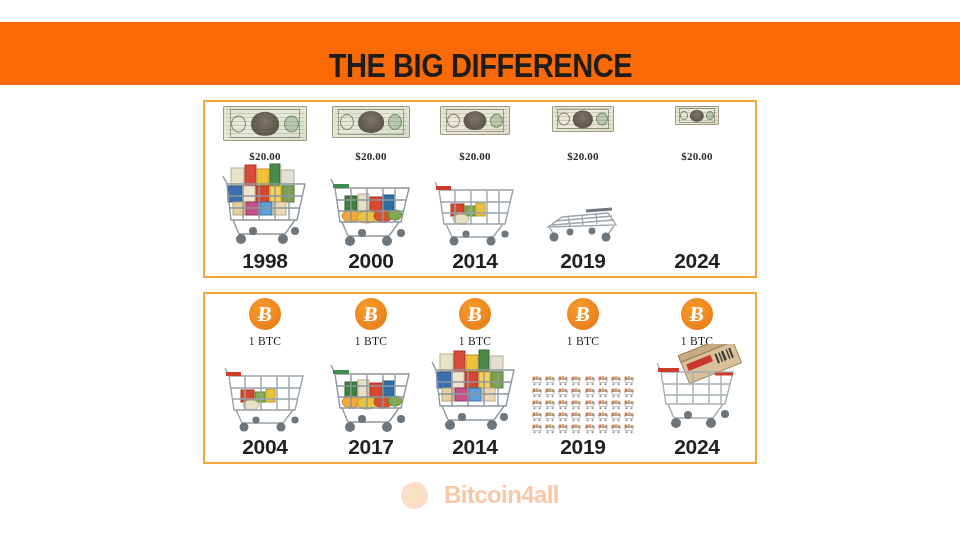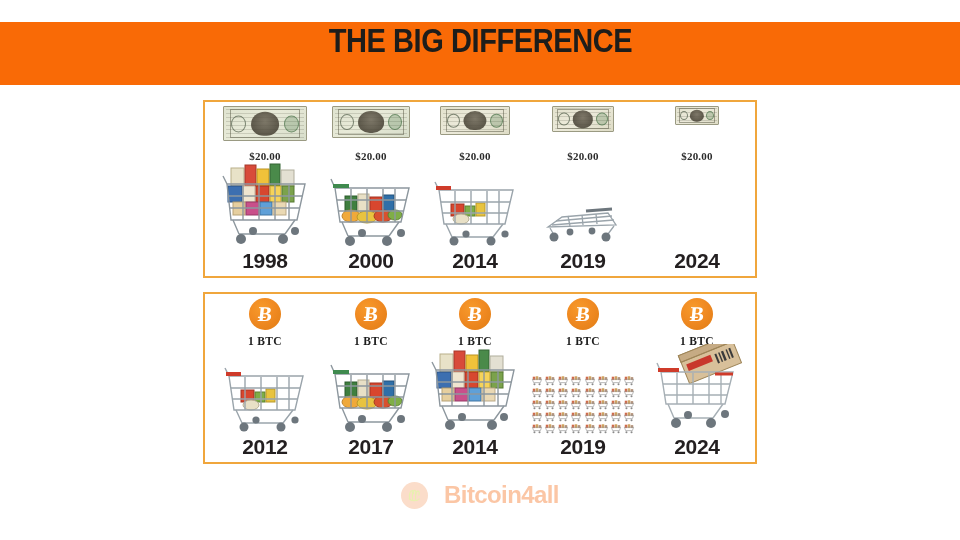--- a/index.html
+++ b/index.html
@@ -2,21 +2,21 @@
 <html><head>
 <meta charset="utf-8">
 <style>
   html,body{margin:0;padding:0;}
   body{
     width:960px;height:540px;background:#ffffff;overflow:hidden;
     font-family:"Liberation Sans",sans-serif;position:relative;
   }
   .banner{
     position:absolute;left:0;top:22px;width:960px;height:63px;
-    background:#f96a06;display:flex;align-items:flex-start;justify-content:center;
+    background:#f96a06;display:flex;align-items:flex-end;justify-content:center;
   }
   .banner-title{
     font-family:"Liberation Sans",sans-serif;
     font-size:33px;font-weight:bold;color:#1d1d1b;
     letter-spacing:-0.5px;transform:scaleX(0.88);transform-origin:center;
     white-space:nowrap;
   }
 
   .panel{
     position:absolute;left:203px;width:554px;
@@ -75,21 +75,21 @@
     width:32px;height:32px;border-radius:50%;
     background:radial-gradient(circle at 38% 32%,#f79a2b 0%,#f08a22 45%,#e07c14 100%);
     display:flex;align-items:center;justify-content:center;
   }
   .btc-coin span{
     color:#ffffff;font-family:"Liberation Serif",serif;font-weight:bold;
     font-size:21px;line-height:1;transform:skewX(-6deg);
   }
   .btc-label{
     font-family:"Liberation Serif",serif;font-size:11.5px;color:#1e1e1e;
-    margin-top:1px;letter-spacing:.3px;font-weight:bold;
+    margin-top:1px;letter-spacing:.3px;
   }
 
   
   .art{flex:1;width:100%;position:relative;}
   .cart{position:absolute;left:50%;bottom:4px;transform:translateX(-50%);}
 
   .cart-svg{display:block;}
 
   .mini-grid{
     position:absolute;left:50%;bottom:2px;transform:translateX(-50%);
@@ -369,21 +369,21 @@
             <path d="M7 16 H22" stroke="#cf3b2a" stroke-width="4" fill="none"></path>
             <g fill="#6d767d">
               <circle cx="25" cy="69" r="4.5"></circle>
                 <circle cx="62" cy="69" r="4.5"></circle>
               <circle cx="37" cy="62" r="3.6"></circle>
                 <circle cx="76" cy="62" r="3.6"></circle>
             </g>
           </svg>
         </div>
       </div>
-      <div class="year">2012</div>
+      <div class="year">2004</div>
     </div>
 
     <div class="col c1">
       <div class="btc-slot">
         <div class="btc-coin">
             <span>Ƀ</span>
           </div>
       </div>
       <div class="btc-label">1 BTC</div>
       <div class="art">

